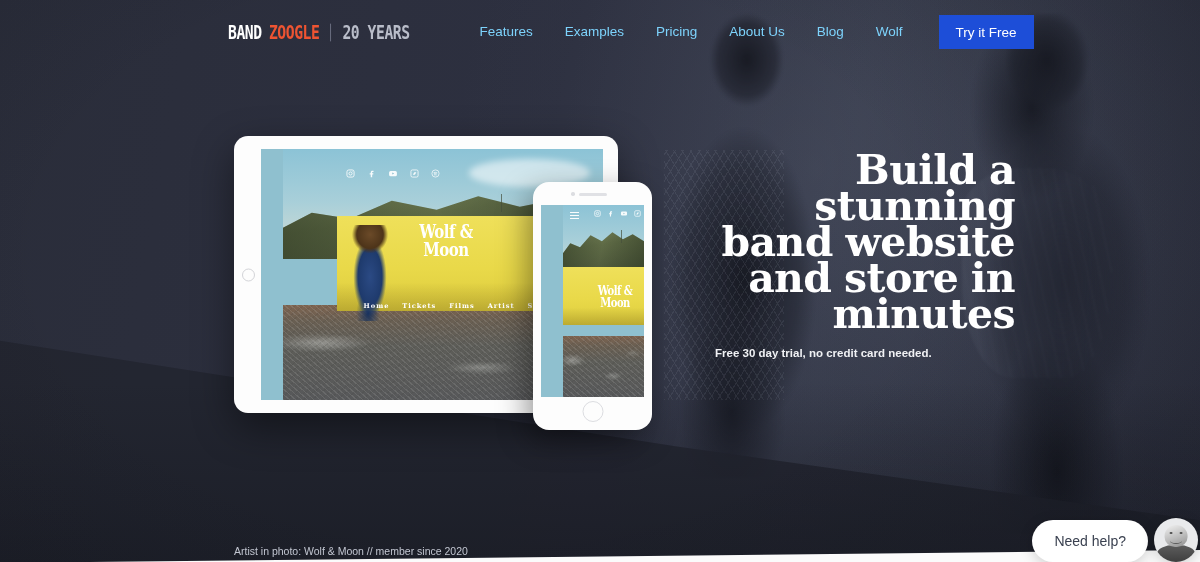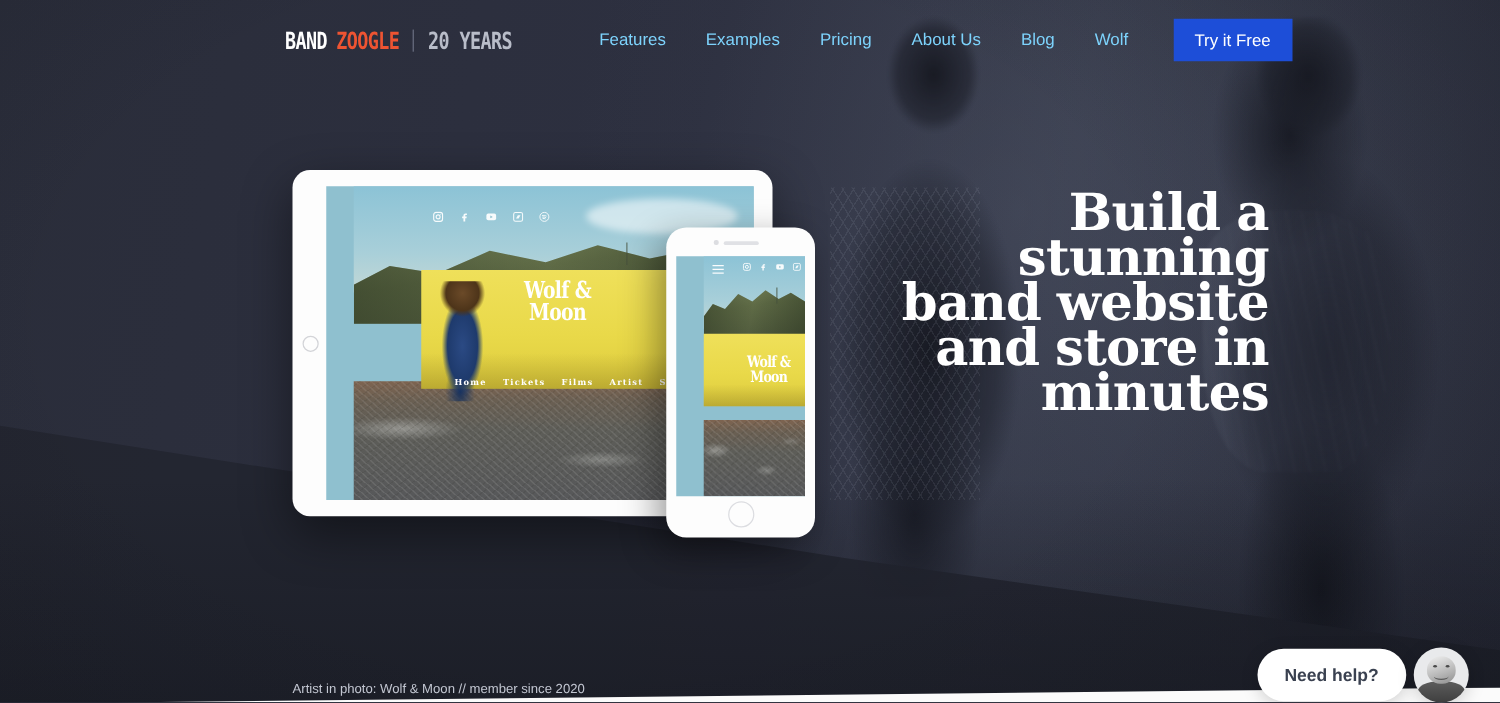--- a/index.html
+++ b/index.html
@@ -360,25 +360,24 @@
     position: absolute;
     left: 234px; top: 545px;
     font-size: 10.5px;
     color: #c2c6d1;
     z-index: 35;
   }
 
   
   .help {
     position: absolute;
-    right: 25px; bottom: 0px;
-    display: flex; align-items: center;
+    right: 2px; bottom: 0px;
+    display: flex; align-items: flex-end;
     gap: 6px;
     z-index: 60;
-    font-weight: bold;
   }
   .help .bubble {
     background: #ffffff;
     border-radius: 26px;
     padding: 13px 22px;
     font-size: 14px;
     color: #3a4150;
     box-shadow: 0 3px 14px rgba(0,0,0,.18);
     cursor: pointer;
   }
@@ -580,20 +579,21 @@
                 </svg>
             </span>
           </div>
         </div>
       </div>
     </div>
   </div>
 
   <div class="hero">
     <h1>Build a stunning band website and store in minutes</h1>
+    <div class="trial">Free 30 day trial, no credit card needed.</div>
   </div>
 
   <div class="caption">Artist in photo: Wolf &amp; Moon // member since 2020</div>
 
   <div class="wedge"></div>
 
   <div class="help">
     <div class="bubble">Need help?</div>
     <div class="avatar">
       <div class="body"></div>

